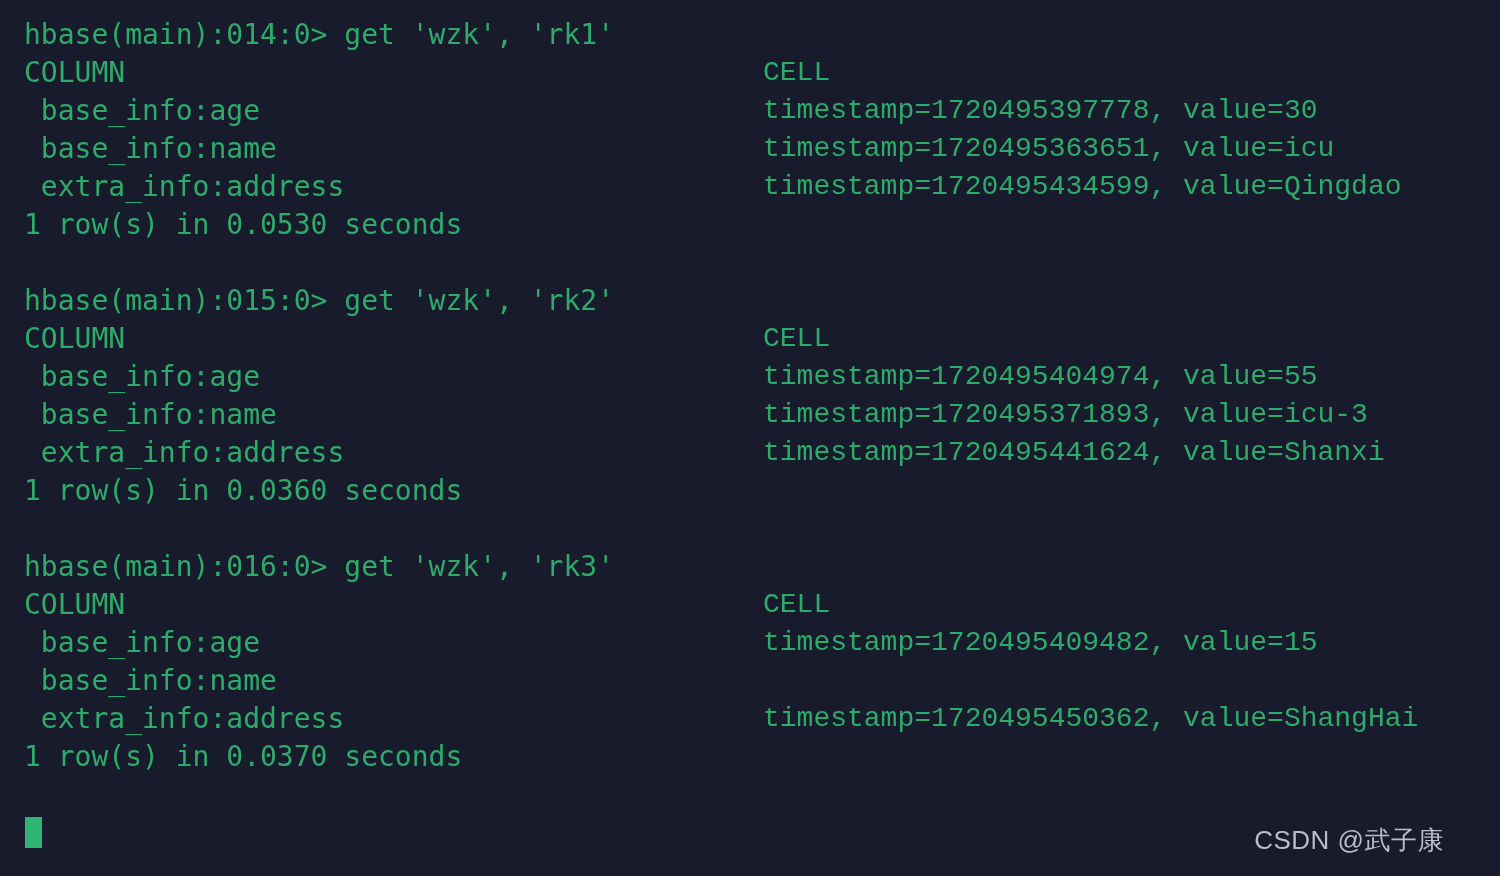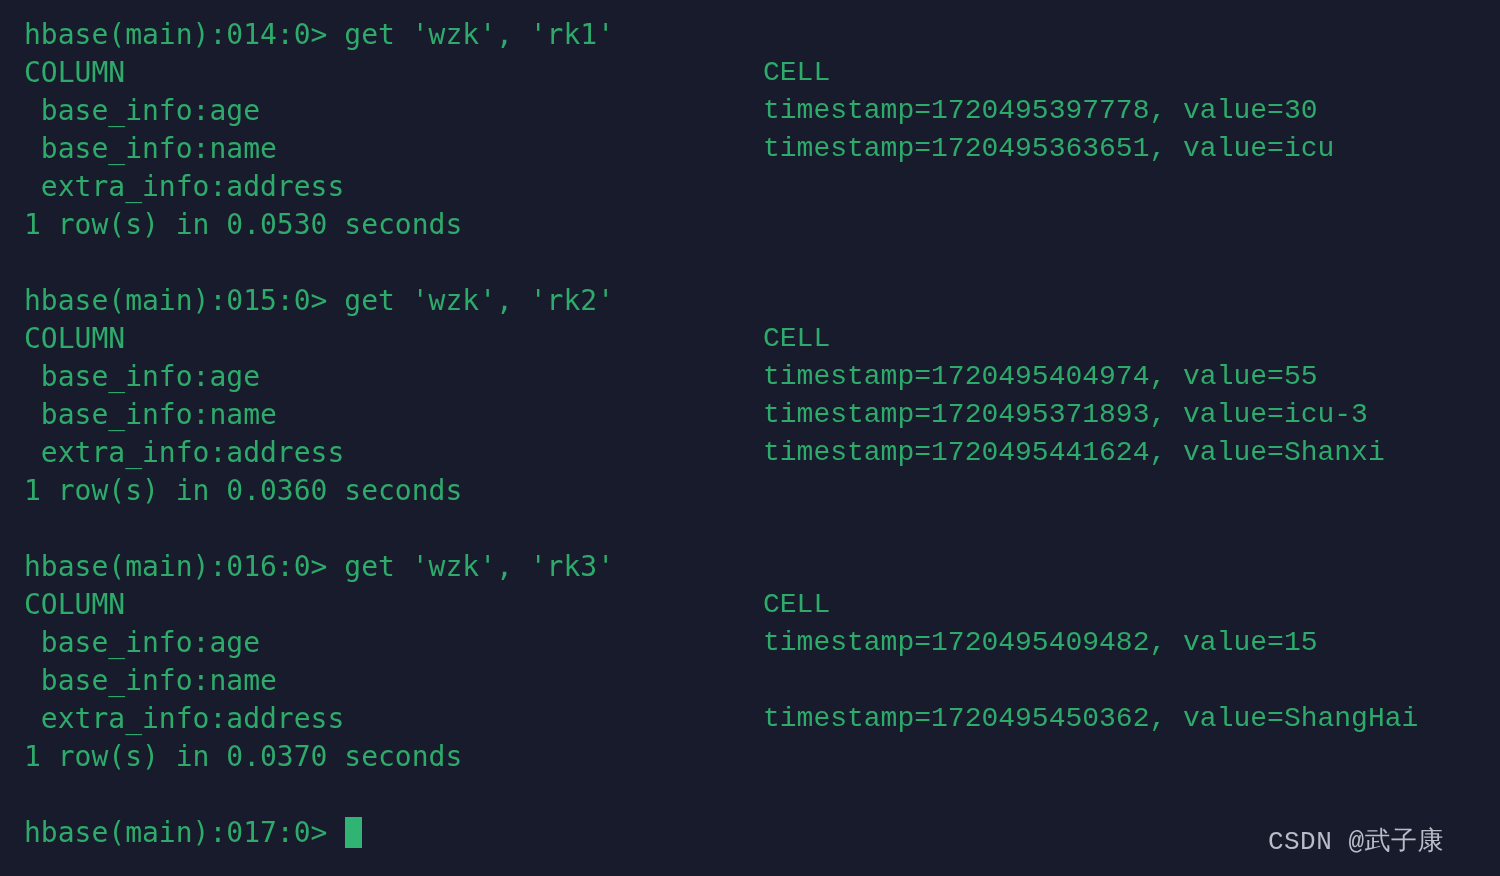--- a/index.html
+++ b/index.html
@@ -56,21 +56,21 @@
     height: 31px;
     background: #2fb473;
     vertical-align: -6px;
     margin-left: 1px;
   }
   
   .watermark {
     position: absolute;
     right: 22px;
     bottom: 18px;
-    font-family: Liberation Mono, monospace;
+    font-family: Liberation Sans, sans-serif;
     font-size: 26px;
     color: #b9bdc9;
     letter-spacing: 0.5px;
     white-space: pre;
     margin-left: 20px;
   }
 </style>
 </head>
 <body>
 
@@ -87,20 +87,21 @@
     <div class="line">
       <span class="col-left"> base_info:age</span>
       <span class="col-right">timestamp=1720495397778, value=30</span>
     </div>
     <div class="line">
       <span class="col-left"> base_info:name</span>
       <span class="col-right">timestamp=1720495363651, value=icu</span>
     </div>
     <div class="line">
       <span class="col-left"> extra_info:address</span>
+      <span class="col-right">timestamp=1720495434599, value=Qingdao</span>
     </div>
     <div class="line">
       <span class="col-left">1 row(s) in 0.0530 seconds</span>
     </div>
     <div class="line blank">&nbsp;</div>
 
     <div class="line">
       <span class="col-left">hbase(main):015:0&gt; get 'wzk', 'rk2'</span>
     </div>
     <div class="line">
@@ -141,19 +142,19 @@
     <div class="line">
       <span class="col-left"> extra_info:address</span>
       <span class="col-right">timestamp=1720495450362, value=ShangHai</span>
     </div>
     <div class="line">
       <span class="col-left">1 row(s) in 0.0370 seconds</span>
     </div>
     <div class="line blank">&nbsp;</div>
 
     <div class="line">
-      <span class="col-left"><span>hbase(main):017:0&gt; </span><span class="cursor"></span></span>
+      <span class="col-left"><span class="cursor"></span></span>
     </div>
 
   </div>
 
   <div class="watermark">CSDN @武子康</div>
 </div>
 
 </body></html>

